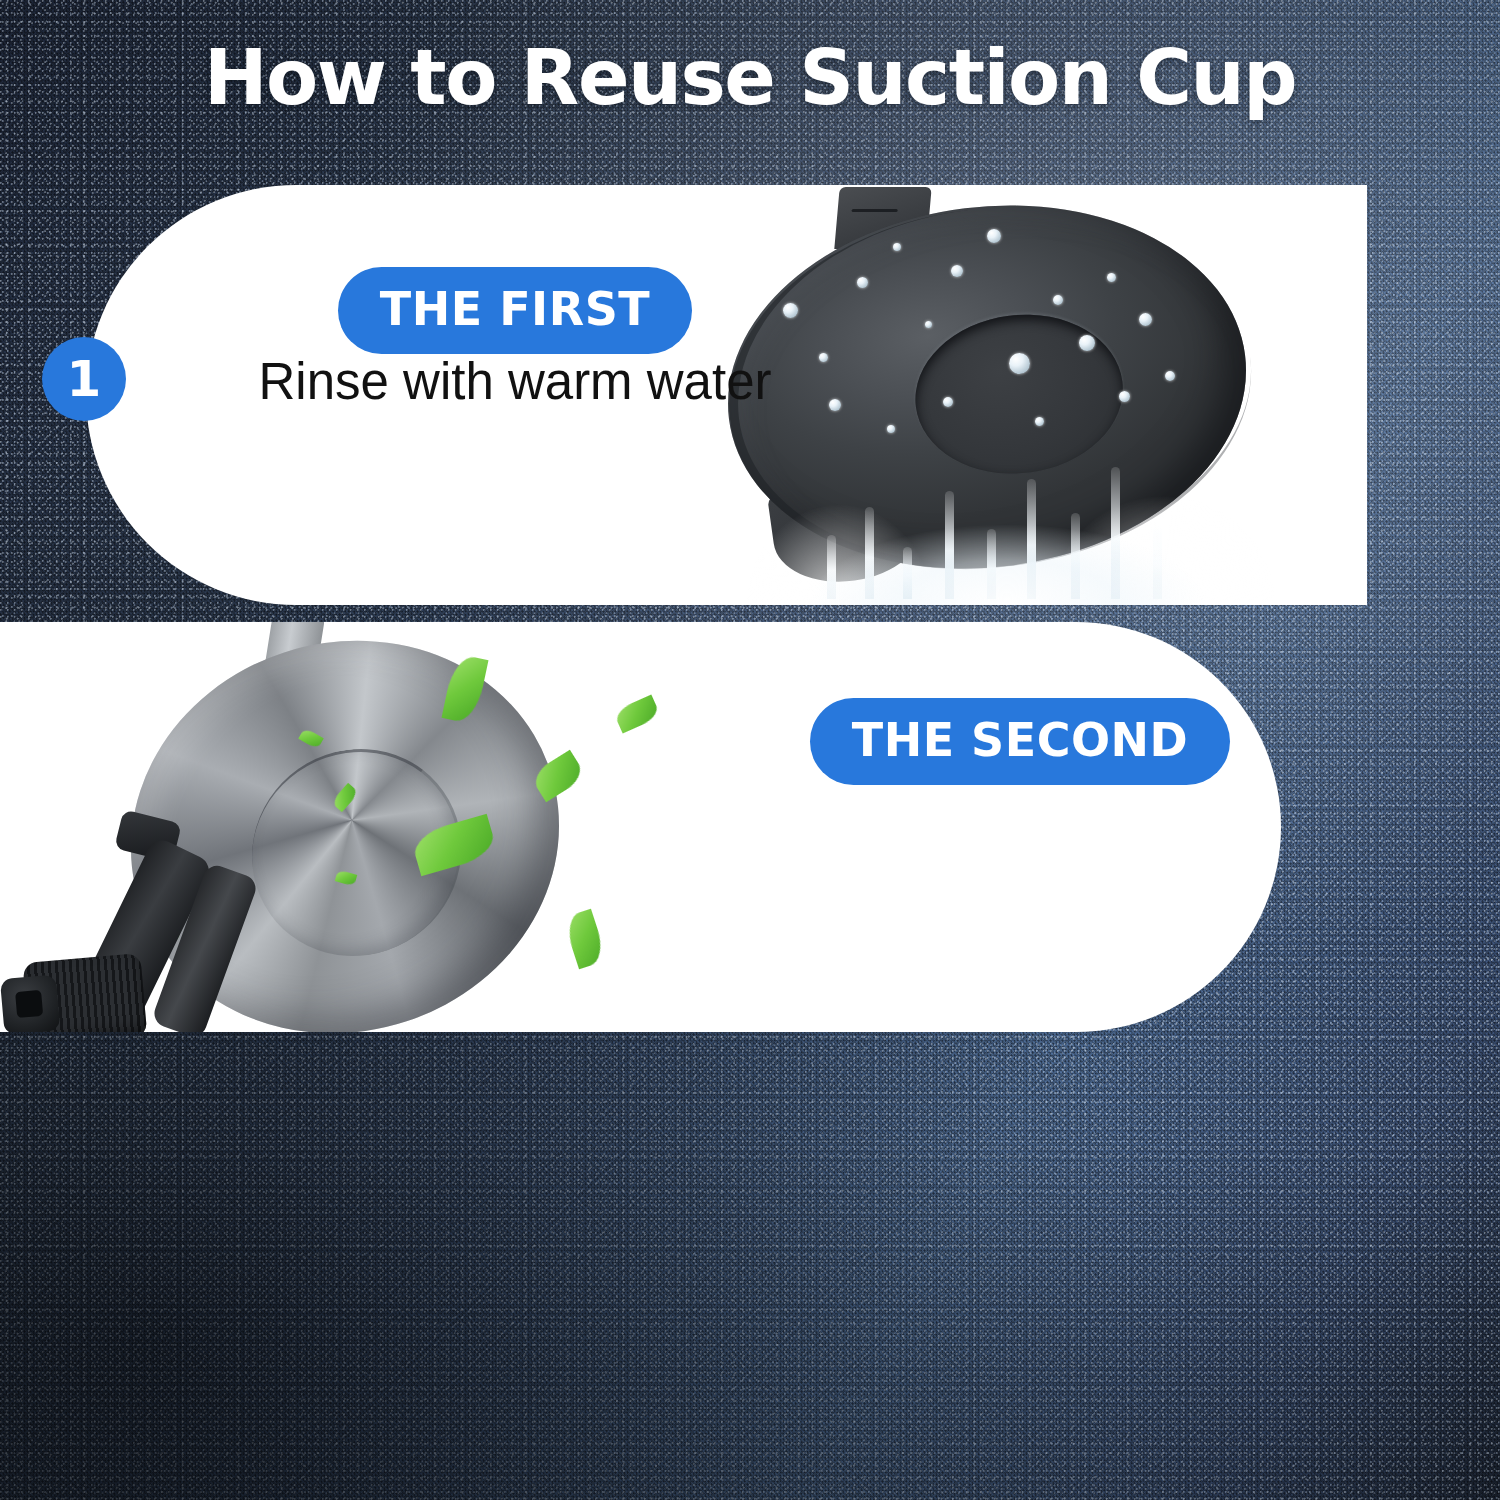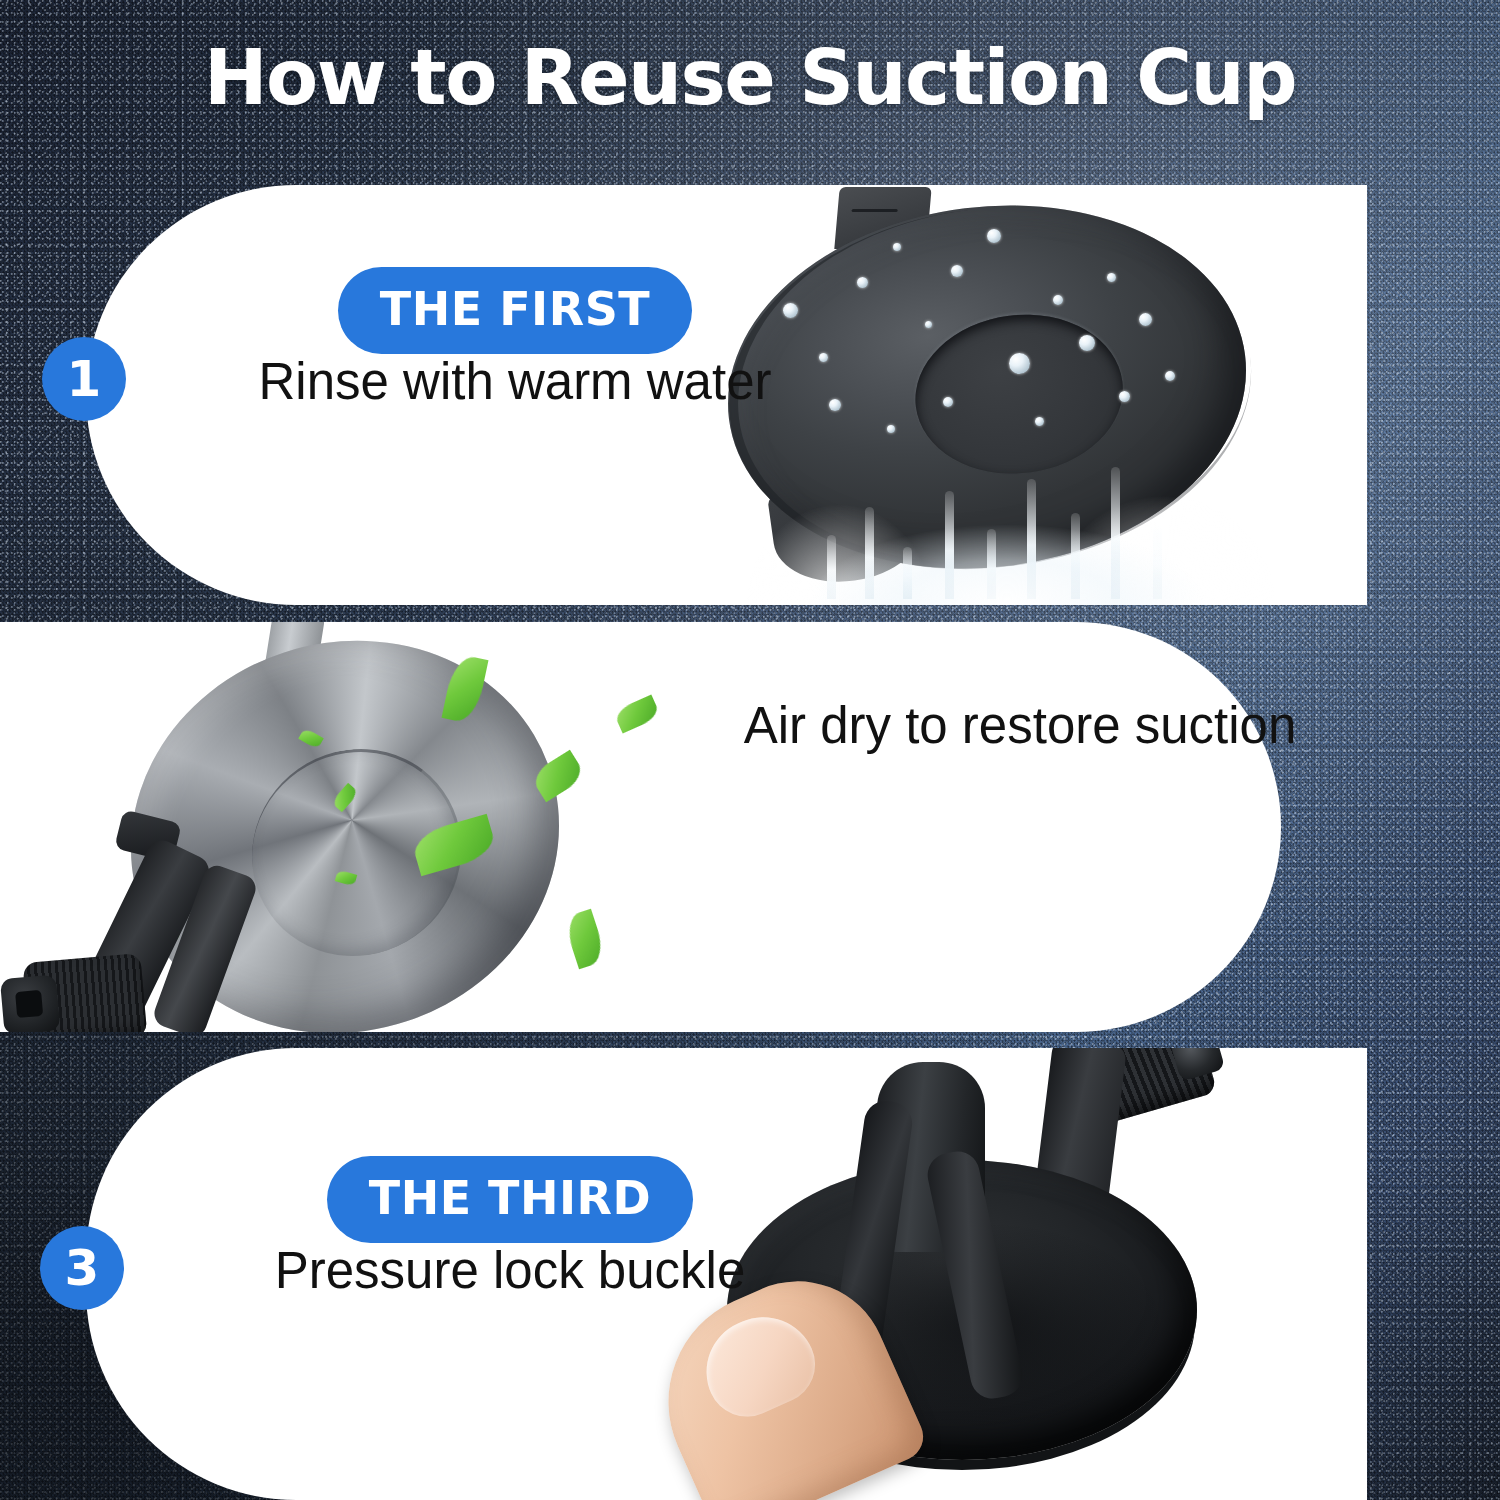--- a/index.html
+++ b/index.html
@@ -423,42 +423,20 @@
       <div class="leaf" style="left:336px; top:260px; width:20px; height:12px; transform:rotate(16deg);"></div>
       <div class="leaf" style="left:414px; top:212px; width:80px; height:42px; transform:rotate(-16deg);"></div>
       <div class="leaf" style="left:448px; top:44px;  width:34px; height:66px; transform:rotate(12deg); border-radius:60% 0 60% 0;"></div>
       <div class="leaf" style="left:534px; top:148px; width:48px; height:32px; transform:rotate(-32deg);"></div>
       <div class="leaf" style="left:616px; top:90px;  width:42px; height:24px; transform:rotate(-24deg);"></div>
       <div class="leaf" style="left:570px; top:300px; width:30px; height:54px; transform:rotate(-18deg); border-radius:60% 0 60% 0;"></div>
       <div class="leaf" style="left:150px; top:320px; width:30px; height:14px; transform:rotate(-22deg); opacity:0.55;"></div>
     </div>
 
     <div class="text-block" style="left:690px; top:76px; width:660px;">
-      <div class="caption">Air dry to restore suction</div>
+      <div class="pill">THE SECOND</div>
     </div>
 
     <div class="badge" style="left:1374px; top:168px;">2</div>
   </div>
 
-  <div class="row row-3">
-    <div class="panel panel-left"></div>
-
-    <div class="art s3-art">
-      <div class="s3-knurl"></div>
-      <div class="s3-stalk"></div>
-      <div class="s3-base"></div>
-      <div class="s3-post"></div>
-      <div class="s3-lever"></div>
-      <div class="s3-lever2"></div>
-      <div class="s3-finger">
-        <div class="s3-nail"></div>
-      </div>
-    </div>
-
-    <div class="text-block" style="left:205px; top:108px; width:610px;">
-      <div class="pill">THE THIRD</div>
-      <div class="caption">Pressure lock buckle</div>
-    </div>
-
-    <div class="badge" style="left:40px; top:178px;">3</div>
-  </div>
 
 </div>
 
 </body></html>

